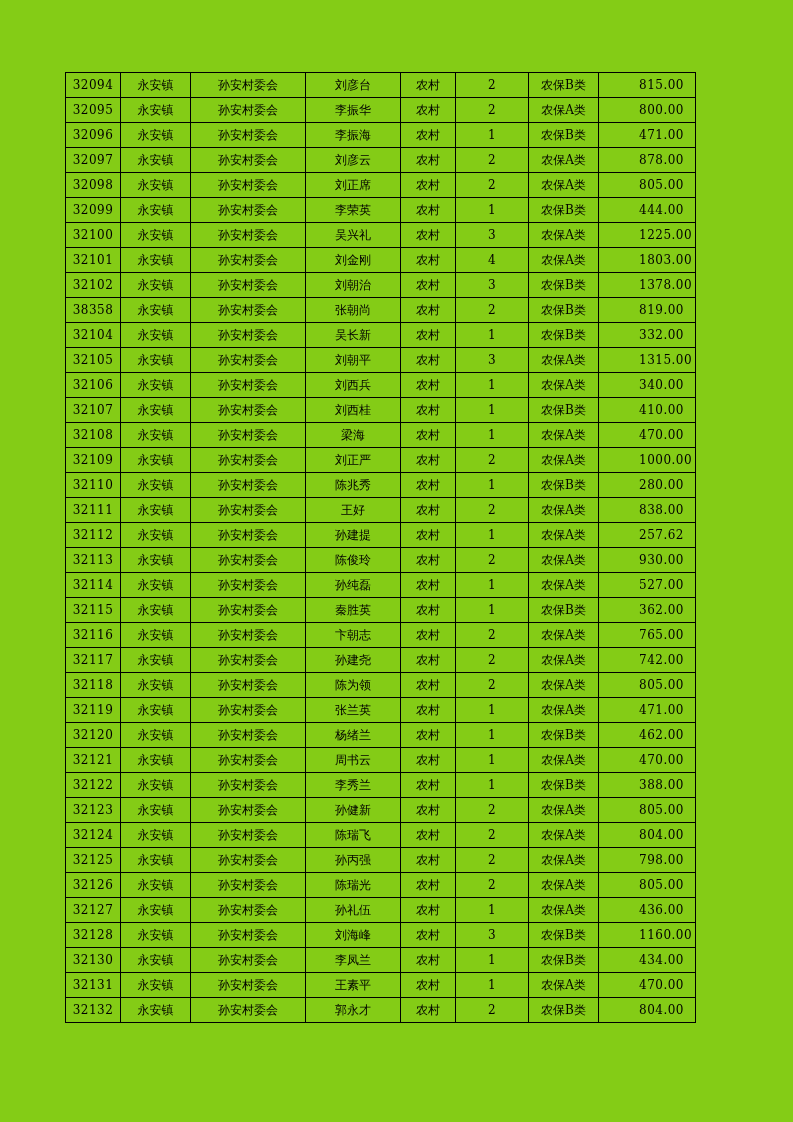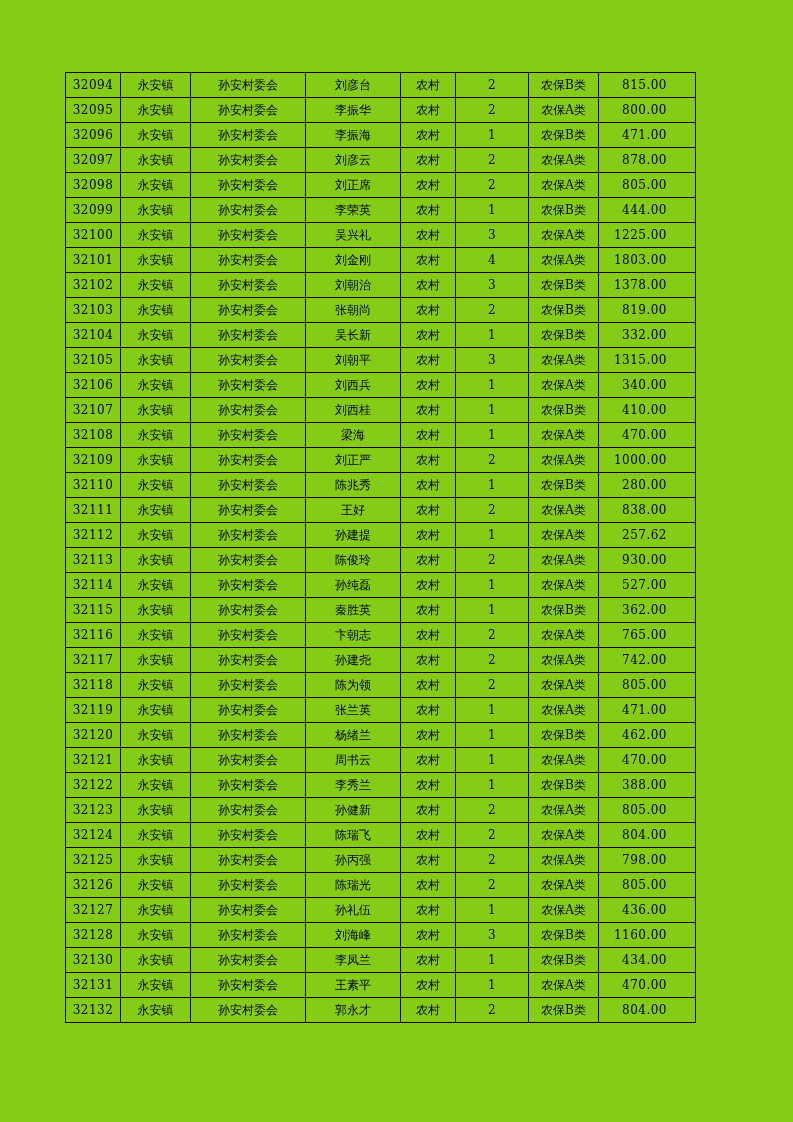--- a/index.html
+++ b/index.html
@@ -32,22 +32,23 @@
     border: 1px solid #000000;
     height: 24px;
     font-size: 12px;
     line-height: 24px;
     text-align: center;
     padding: 0;
     overflow: hidden;
     white-space: nowrap;
   }
   table.pension-table td.col-amount {
-    text-align: right;
+    text-align: left;
     padding-right: 28px;
+    padding-left: 40px;
   }
   table.pension-table td.col-id,
   table.pension-table td.col-count,
   table.pension-table td.col-amount {
     font-family: "DejaVu Serif", "Liberation Serif", serif;
     letter-spacing: 0.5px;
   }
 </style>
 </head>
 <body>
@@ -149,21 +150,21 @@
           <td class="col-id">32102</td>
           <td class="col-town">永安镇</td>
           <td class="col-village">孙安村委会</td>
           <td class="col-name">刘朝治</td>
           <td class="col-type">农村</td>
           <td class="col-count">3</td>
           <td class="col-category">农保B类</td>
           <td class="col-amount">1378.00</td>
         </tr>
         <tr>
-          <td class="col-id">32103</td>
+          <td class="col-id">38358</td>
           <td class="col-town">永安镇</td>
           <td class="col-village">孙安村委会</td>
           <td class="col-name">张朝尚</td>
           <td class="col-type">农村</td>
           <td class="col-count">2</td>
           <td class="col-category">农保B类</td>
           <td class="col-amount">819.00</td>
         </tr>
         <tr>
           <td class="col-id">32104</td>

